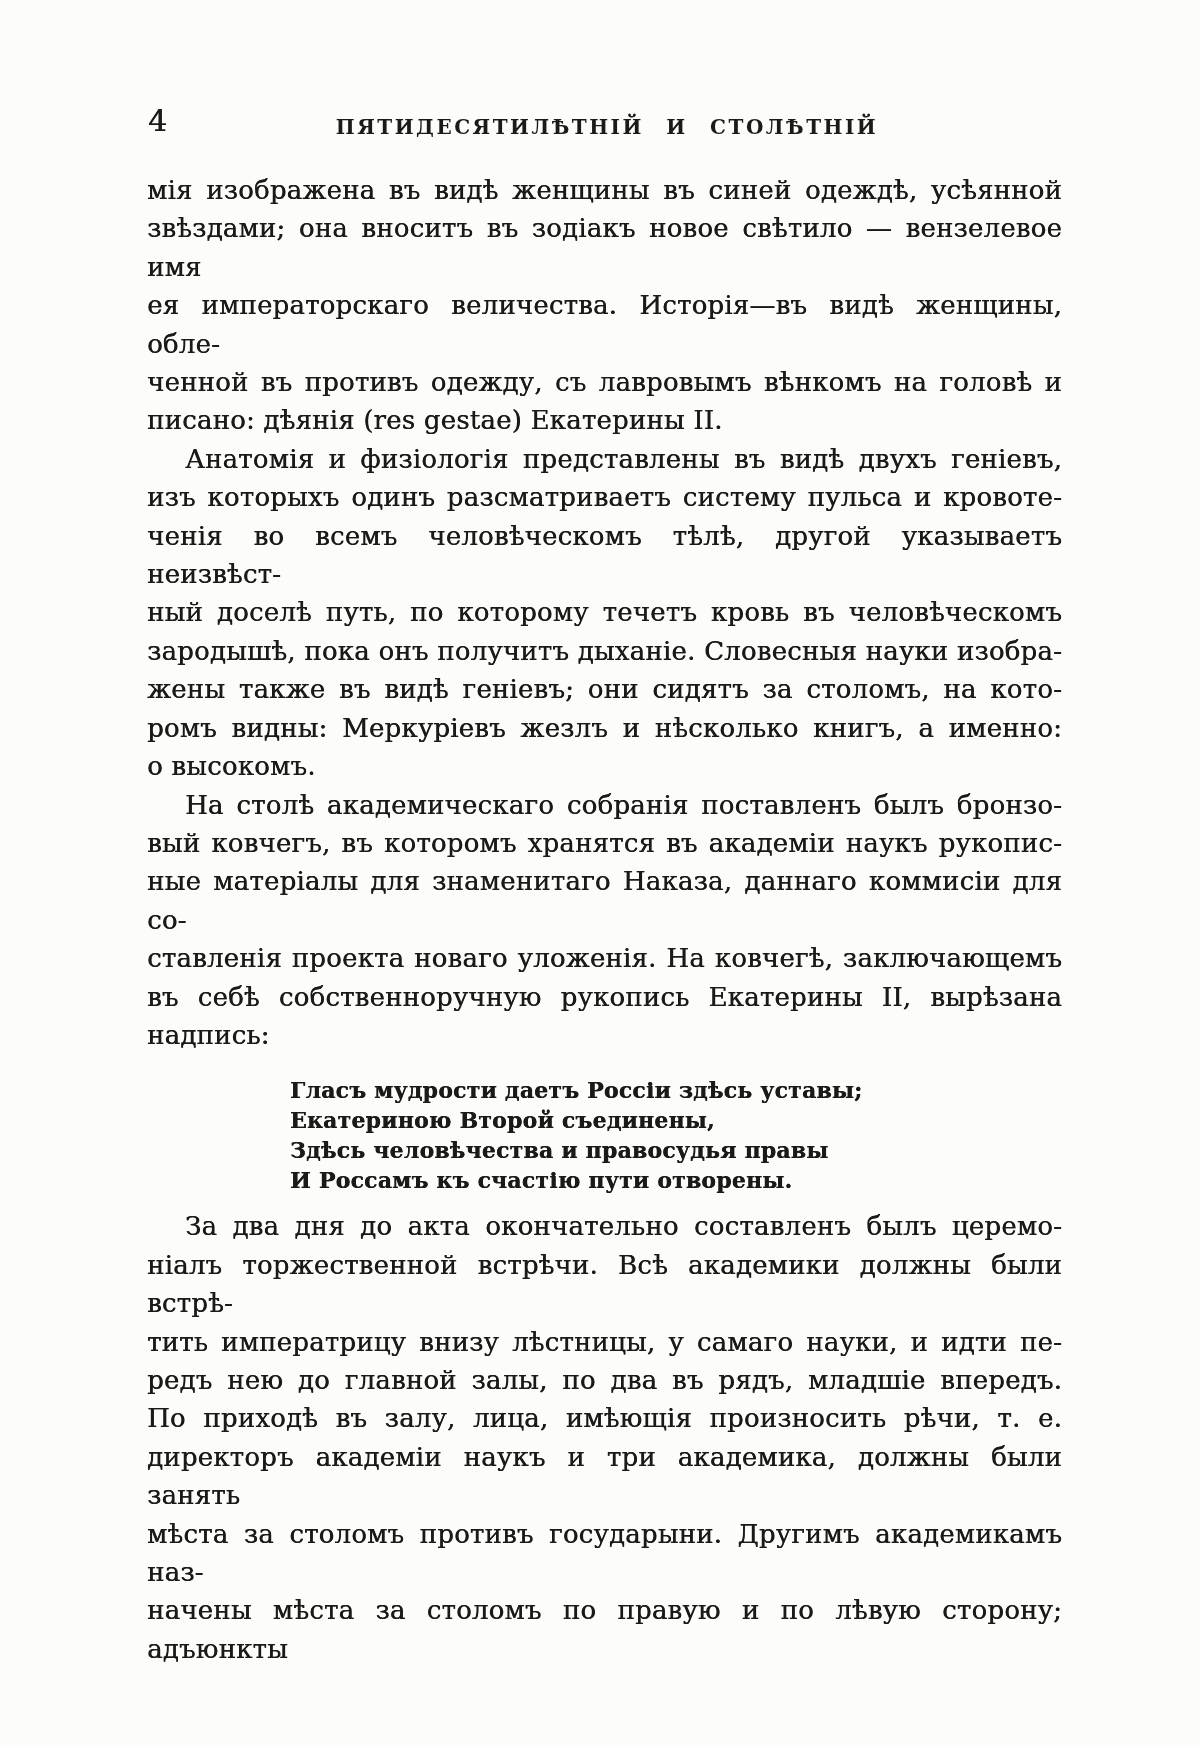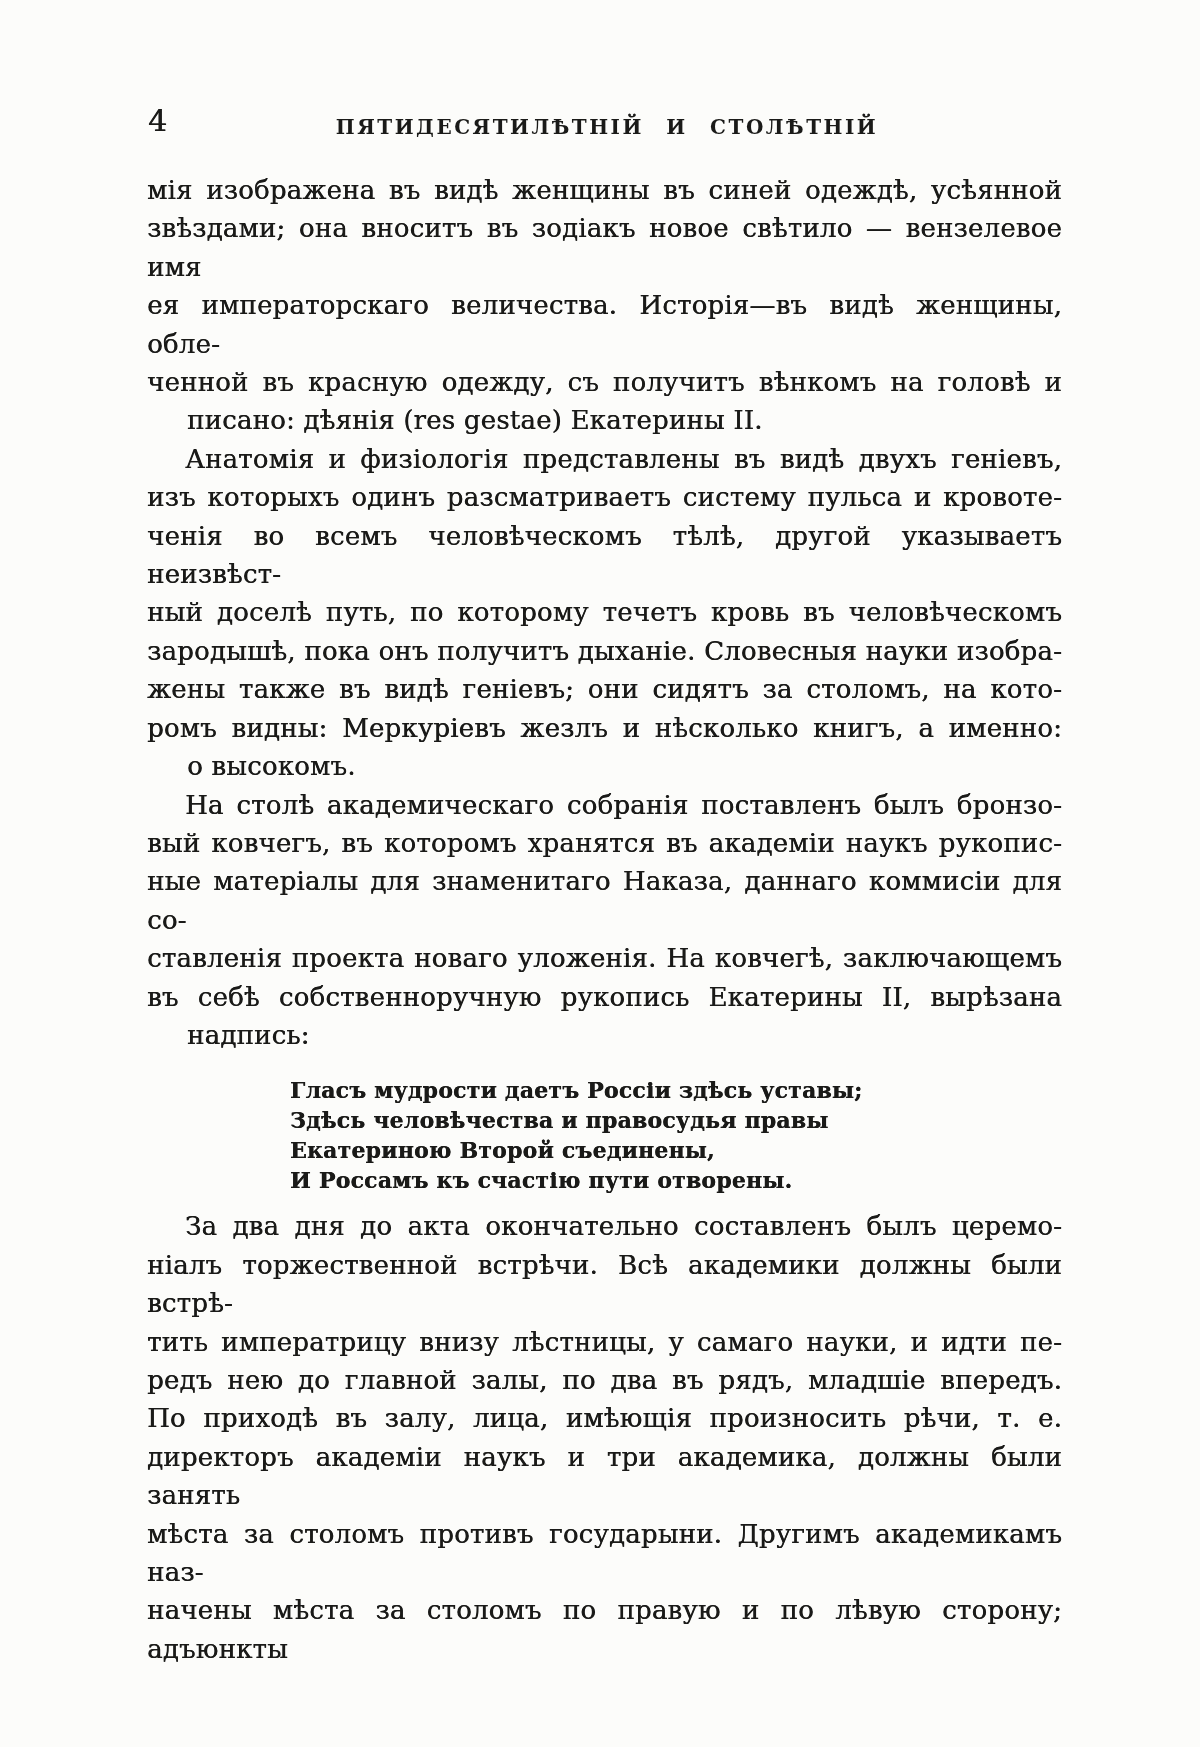--- a/index.html
+++ b/index.html
@@ -25,21 +25,21 @@
     line-height:1;
   }
   .body-col {
     position:absolute; left:147px; top:171px; width:915px;
     font-size:26px; line-height:38.4px;
     letter-spacing:0.2px;
     text-shadow:0.4px 0 currentColor;
   }
   .line { min-height:38.4px; }
   .jl { text-align:justify; text-align-last:justify; }
-  .ll { text-align:left;margin-left:40px; }
+  .ll { text-align:left; }
   .ind { text-indent:38px; }
   .verse {
     margin:21px 0 12px 143px;
     font-size:22px; line-height:30px;
     text-shadow:0.3px 0 currentColor;
     font-weight:bold;
   }
   .vline { min-height:30px; text-align:left; }
 </style>
 </head>
@@ -49,21 +49,21 @@
 
   <div class="pagenum">4</div>
   <div class="running-title">ПЯТИДЕСЯТИЛѢТНІЙ И СТОЛѢТНІЙ</div>
 
   <div class="body-col">
 
     <div>
       <div class="line jl">мія изображена въ видѣ женщины въ синей одеждѣ, усѣянной</div>
       <div class="line jl">звѣздами; она вноситъ въ зодіакъ новое свѣтило — вензелевое имя</div>
       <div class="line jl">ея императорскаго величества. Исторія—въ видѣ женщины, обле-</div>
-      <div class="line jl">ченной въ красную одежду, съ получитъ вѣнкомъ на головѣ и</div>
+      <div class="line jl">ченной въ противъ одежду, съ лавровымъ вѣнкомъ на головѣ и</div>
       <div class="line ll">писано: дѣянія (res gestae) Екатерины II.</div>
     </div>
 
     <div>
       <div class="line jl ind">Анатомія и физіологія представлены въ видѣ двухъ геніевъ,</div>
       <div class="line jl">изъ которыхъ одинъ разсматриваетъ систему пульса и кровоте-</div>
       <div class="line jl">ченія во всемъ человѣческомъ тѣлѣ, другой указываетъ неизвѣст-</div>
       <div class="line jl">ный доселѣ путь, по которому течетъ кровь въ человѣческомъ</div>
       <div class="line jl">зародышѣ, пока онъ получитъ дыханіе. Словесныя науки изобра-</div>
       <div class="line jl">жены также въ видѣ геніевъ; они сидятъ за столомъ, на кото-</div>
@@ -75,22 +75,22 @@
       <div class="line jl ind">На столѣ академическаго собранія поставленъ былъ бронзо-</div>
       <div class="line jl">вый ковчегъ, въ которомъ хранятся въ академіи наукъ рукопис-</div>
       <div class="line jl">ные матеріалы для знаменитаго Наказа, даннаго коммисіи для со-</div>
       <div class="line jl">ставленія проекта новаго уложенія. На ковчегѣ, заключающемъ</div>
       <div class="line jl">въ себѣ собственноручную рукопись Екатерины II, вырѣзана</div>
       <div class="line ll">надпись:</div>
     </div>
 
     <div class="verse">
       <div class="vline">Гласъ мудрости даетъ Россіи здѣсь уставы;</div>
+      <div class="vline">Екатериною Второй съединены,</div>
       <div class="vline">Здѣсь человѣчества и правосудья правы</div>
-      <div class="vline">Екатериною Второй съединены,</div>
       <div class="vline">И Россамъ къ счастію пути отворены.</div>
     </div>
 
     <div>
       <div class="line jl ind">За два дня до акта окончательно составленъ былъ церемо-</div>
       <div class="line jl">ніалъ торжественной встрѣчи. Всѣ академики должны были встрѣ-</div>
       <div class="line jl">тить императрицу внизу лѣстницы, у самаго науки, и идти пе-</div>
       <div class="line jl">редъ нею до главной залы, по два въ рядъ, младшіе впередъ.</div>
       <div class="line jl">По приходѣ въ залу, лица, имѣющія произносить рѣчи, т. е.</div>
       <div class="line jl">директоръ академіи наукъ и три академика, должны были занять</div>

